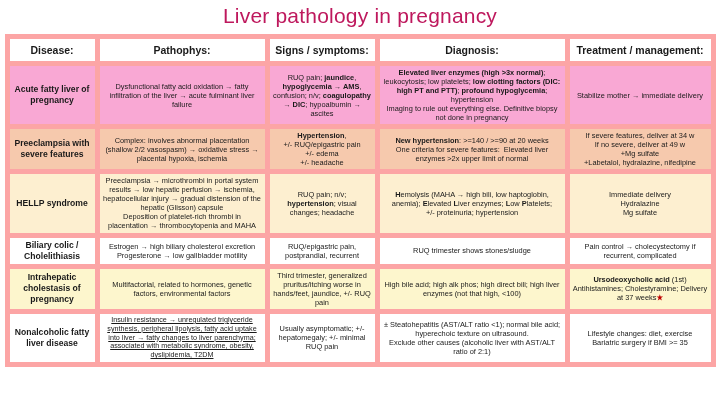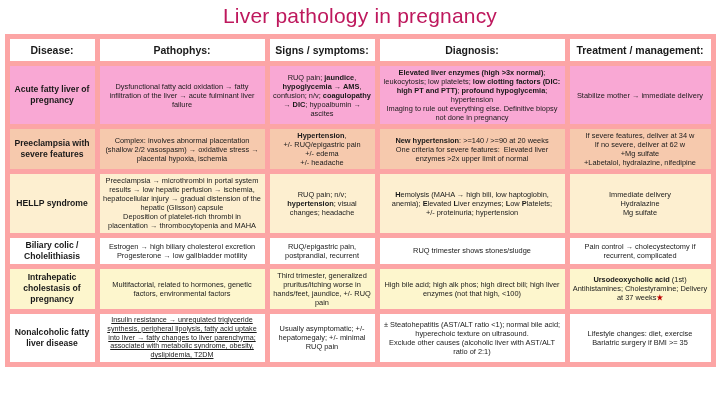--- a/index.html
+++ b/index.html
@@ -126,21 +126,21 @@
         </td>
         <td>
           <div class="cell-lines">
             <div><span class="b">New hypertension</span>: &gt;=140 / &gt;=90 at 20 weeks</div>
             <div>One criteria for severe features: &nbsp;Elevated liver enzymes &gt;2x upper limit of normal</div>
           </div>
         </td>
         <td>
           <div class="cell-lines">
             <div>If severe features, deliver at 34 w</div>
-            <div>If no severe, deliver at 62 w</div>
+            <div>If no severe, deliver at 49 w</div>
             <div>+Mg sulfate</div>
             <div>+Labetalol, hydralazine, nifedipine</div>
           </div>
         </td>
       </tr>
 
       <tr class="r3">
         <td class="disease">
           <span>HELLP syndrome</span>
         </td>

